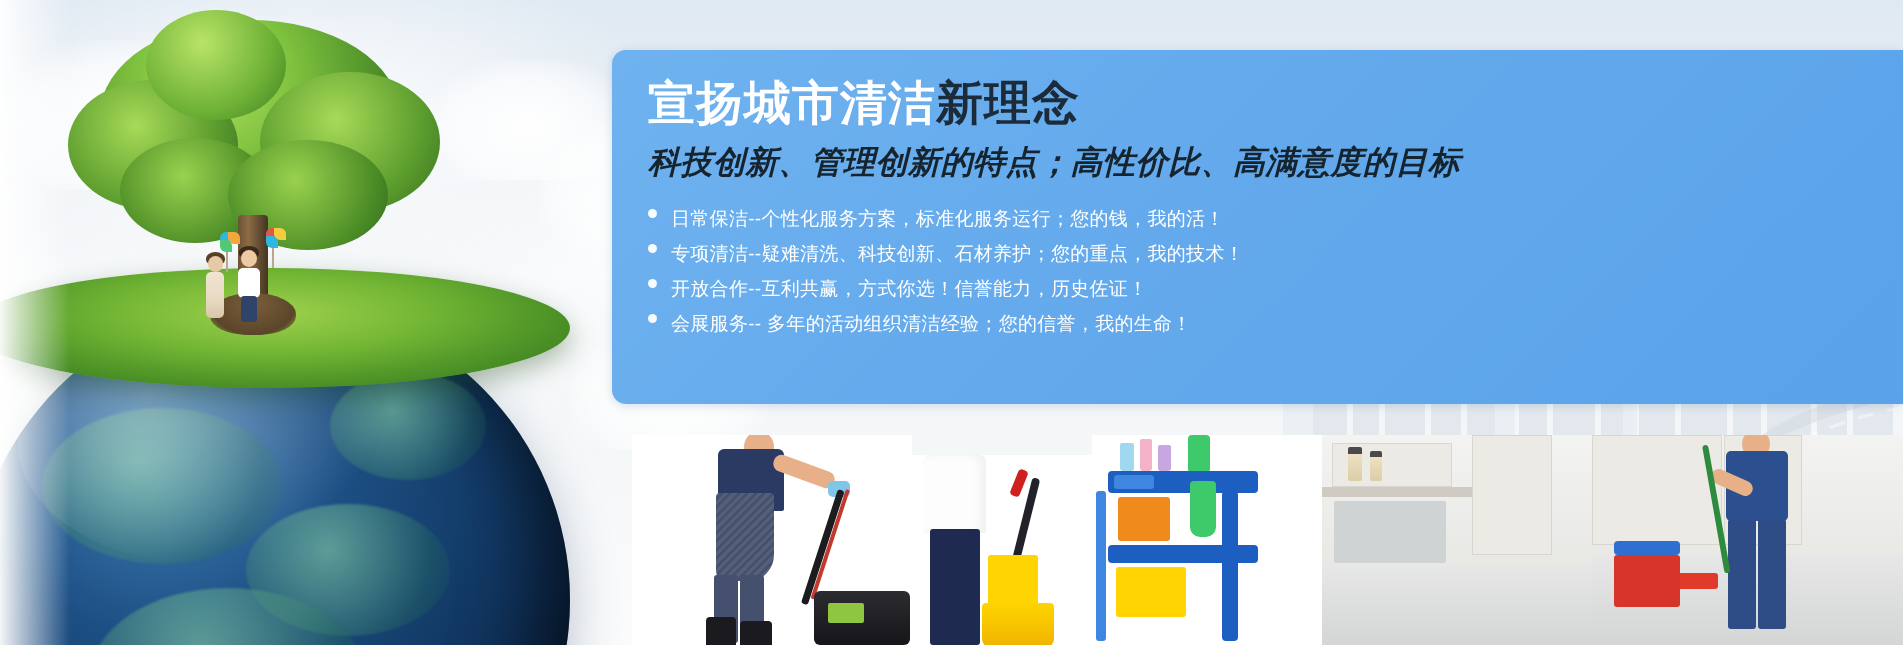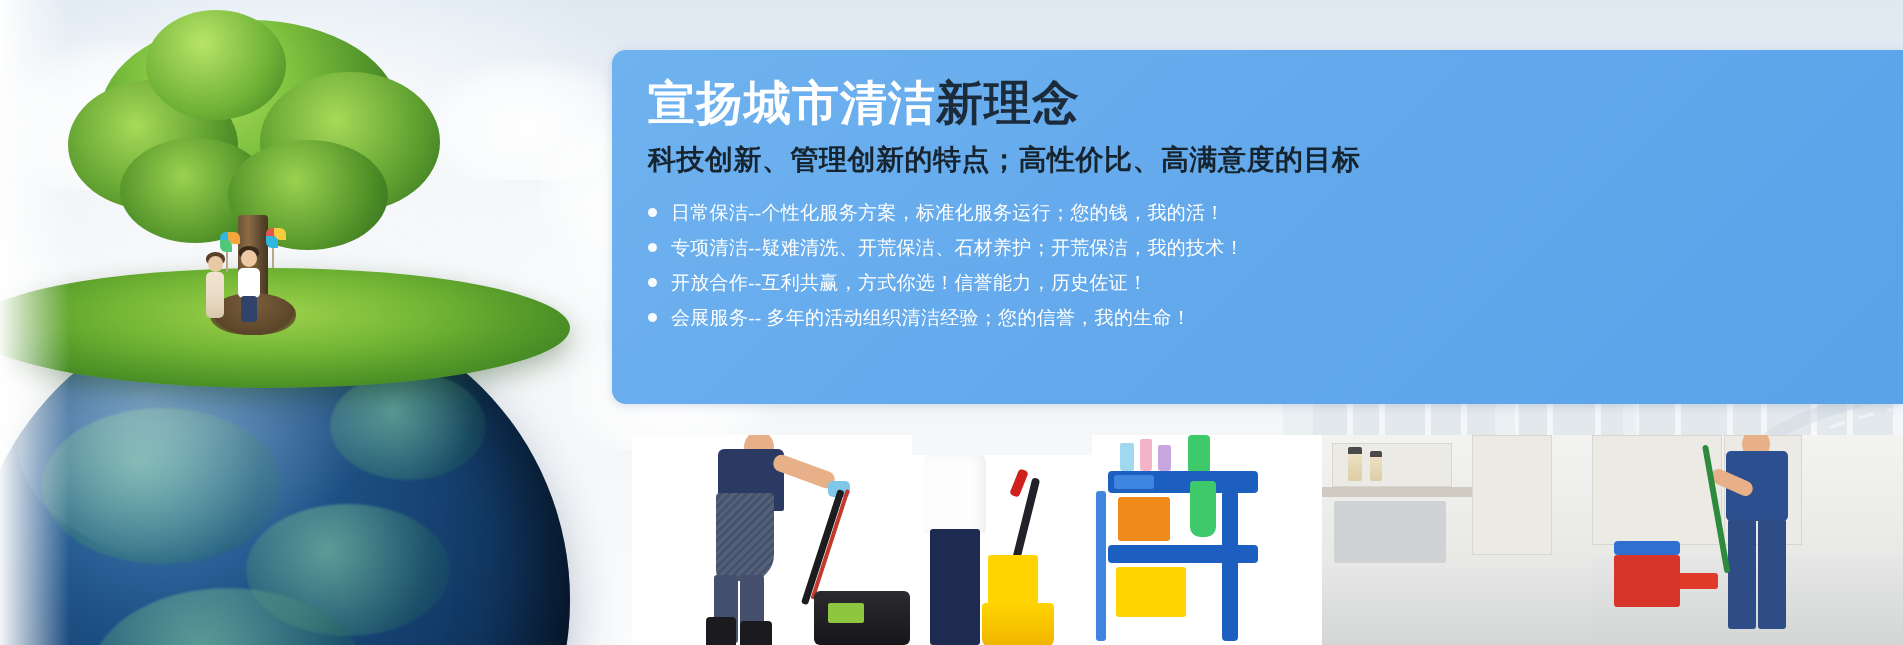--- a/index.html
+++ b/index.html
@@ -123,37 +123,37 @@
     line-height:1.08;
     font-weight:700;
     letter-spacing:1px;
     white-space:nowrap;
   }
   .headline .hl-light { color:#ffffff; }
   .headline .hl-dark  { color:#1c2b3a; }
 
   .subhead {
     margin-top:12px;
-    font-size:28px;
+    font-size:32px;
     font-weight:700;
     color:#16242f;
     letter-spacing:.5px;
     white-space:nowrap;
+    font-style:italic;
   }
 
   .bullets { margin-top:24px; list-style:none; }
   .bullets li {
-    display:flex; align-items:center;
+    display:flex; align-items:flex-start;
     font-size:19px;
     line-height:1.0;
     color:#ffffff;
     margin-bottom:16px;
     white-space:nowrap;
     letter-spacing:.3px;
-    font-family:Liberation Serif, serif;
   }
   .bullet-dot {
     flex:0 0 auto;
     width:9px; height:9px;
     border-radius:50%;
     background:#ffffff;
     margin-right:14px;
     opacity:.95;
   }
 
@@ -316,21 +316,21 @@
 
       <div class="subhead">科技创新、管理创新的特点；高性价比、高满意度的目标</div>
 
       <ul class="bullets">
         <li>
           <span class="bullet-dot"></span>
           <span>日常保洁--个性化服务方案，标准化服务运行；您的钱，我的活！</span>
         </li>
         <li>
           <span class="bullet-dot"></span>
-          <span>专项清洁--疑难清洗、开荒保洁、石材养护；开荒保洁，我的技术！</span>
+          <span>专项清洁--疑难清洗、科技创新、石材养护；您的重点，我的技术！</span>
         </li>
         <li>
           <span class="bullet-dot"></span>
           <span>开放合作--互利共赢，方式你选！信誉能力，历史佐证！</span>
         </li>
         <li>
           <span class="bullet-dot"></span>
           <span>会展服务-- 多年的活动组织清洁经验；您的信誉，我的生命！</span>
         </li>
       </ul>

